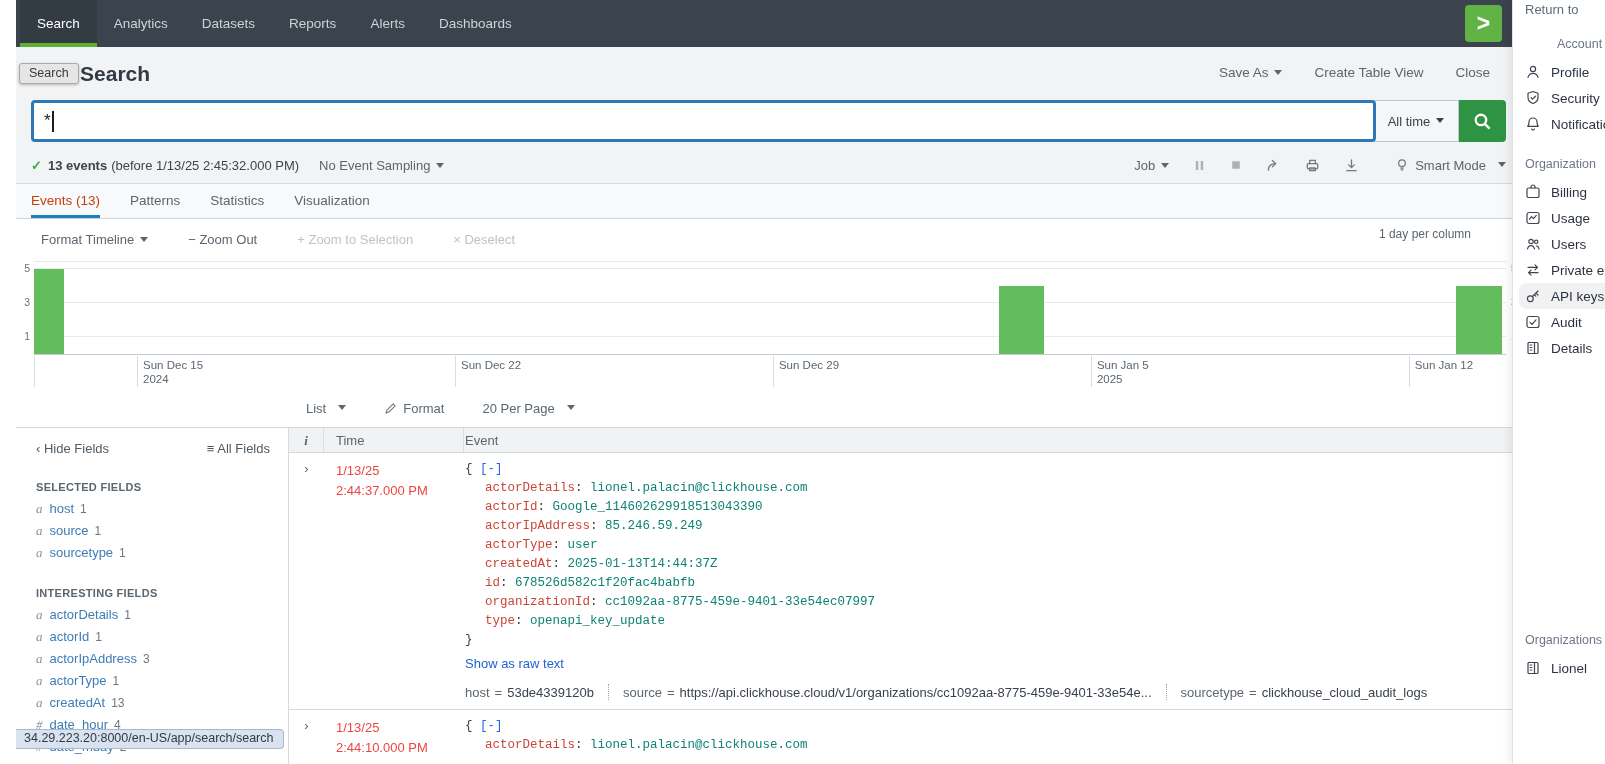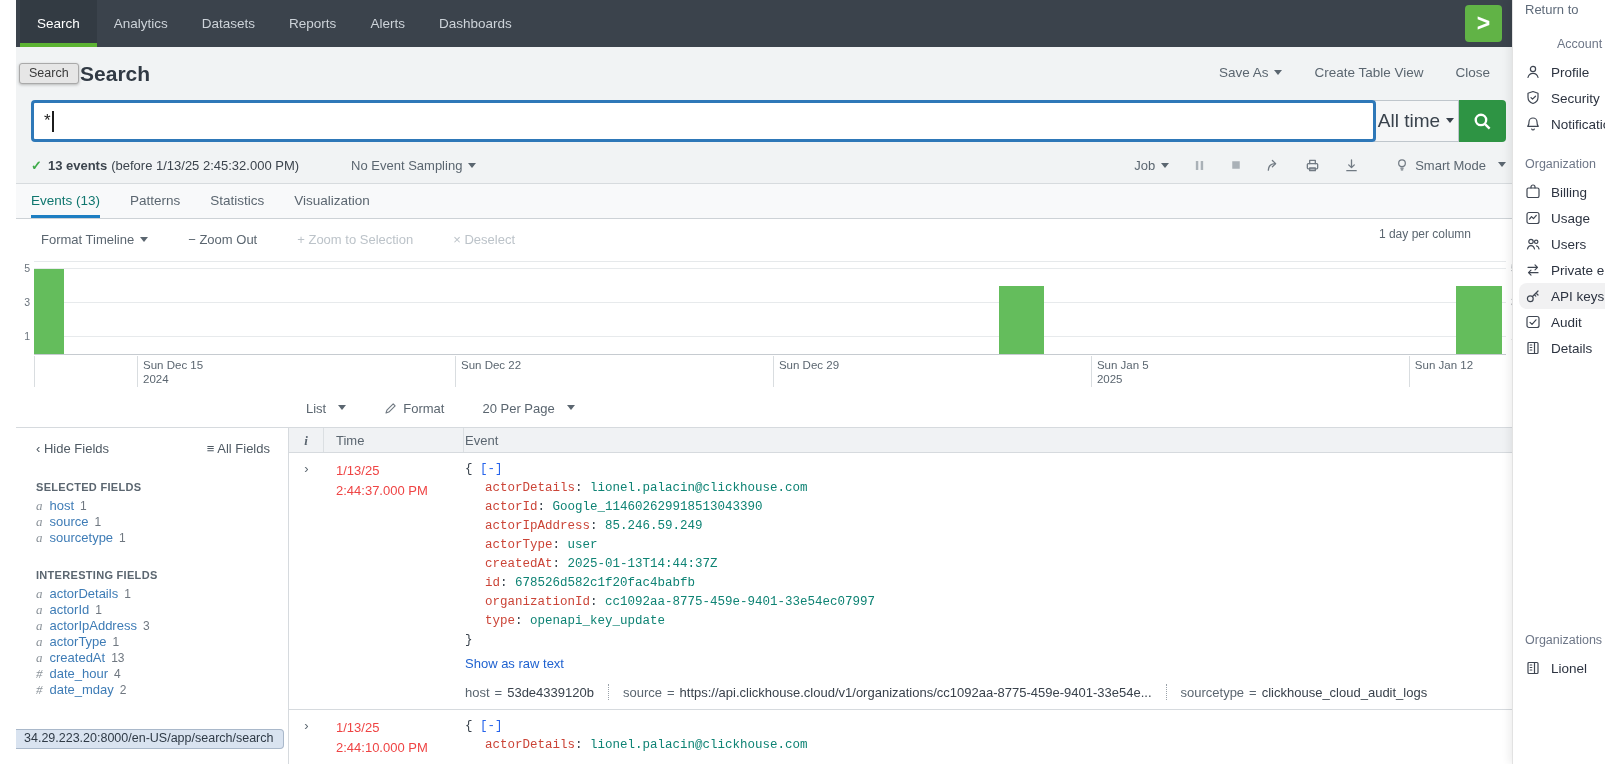--- a/index.html
+++ b/index.html
@@ -26,34 +26,34 @@
   .page-title { position:absolute; left:15px; top:15px; font-size:21px; font-weight:bold; color:#313a44; }
   .title-tooltip { position:absolute; left:3px; top:16px; z-index:6; background:#e6e6e6; border:1px solid #a9a9a9;
     border-radius:3px; padding:2px 9px 3px; font-size:12.5px; color:#3a3a3a; box-shadow:0 1px 3px rgba(0,0,0,.25); }
   .header-actions { position:absolute; right:38px; top:18px; display:flex; gap:32px; font-size:13.5px; color:#5b6670; }
   .header-actions > span { cursor:pointer; }
   .search-row { position:absolute; left:15px; right:22px; top:53px; height:42px; display:flex; }
   .search-input { flex:1; background:#fff; border:3px solid #2e78b8; border-radius:4px; display:flex;
     align-items:center; padding-left:10px; font-size:17px; color:#222; position:relative; z-index:2; }
   .cursor-bar { width:2px; height:21px; background:#1c1c1c; margin-left:1px; }
   .time-picker { width:85px; margin-left:-2px; border:1px solid #bfc6cc; border-left:none; background:#f5f6f7;
-    display:flex; align-items:center; justify-content:center; font-size:19px; color:#39424c; }
+    display:flex; align-items:center; justify-content:center; font-size:13px; color:#39424c; }
   .search-btn { width:47px; background:#2e9444; border:none; border-radius:0 4px 4px 0; display:flex;
     align-items:center; justify-content:center; cursor:pointer; }
   .info-row { position:absolute; left:15px; right:22px; top:99px; height:38px; display:flex; align-items:center; font-size:13px; color:#3c444d; }
   .check-icon { color:#3fab4a; font-weight:bold; margin-right:6px; font-size:13px; }
   .evt-bold { font-weight:bold; margin-right:4px; }
-  .sampling { margin-left:52px; color:#5b6670; cursor:pointer; }
+  .sampling { margin-left:20px; color:#5b6670; cursor:pointer; }
   .job-group { margin-left:auto; display:flex; align-items:center; gap:24px; color:#5b6670; }
   .job-icon { display:inline-flex; align-items:center; }
   .smart { display:flex; align-items:center; gap:6px; margin-left:12px; cursor:pointer; }
   
   .tabs-row { height:35px; background:#f8f9fa; border-bottom:1px solid #cdd2d6; display:flex; padding-left:15px; gap:30px; font-size:13.5px; color:#5b6670; }
   .tab { line-height:33px; position:relative; cursor:pointer; }
-  .tab.active { color:#0f766e; }
+  .tab.active { color:#c2410c; }
   .tab.active::after { content:""; position:absolute; left:0; right:0; bottom:0; height:3px; background:#1d7ec2; }
   
   .tl-controls { height:40px; display:flex; align-items:center; padding:0 57px 0 25px; font-size:13px; color:#5b6670; gap:40px; position:relative; }
   .tl-controls .ctl { cursor:pointer; }
   .ctl.disabled { color:#bcc3c9; cursor:default; }
   .scale-note { position:absolute; right:57px; top:8px; font-size:12px; color:#5b6670; }
   .chart { position:relative; height:128px; margin-top:2px; }
   .plot { position:absolute; left:18px; top:0; width:1472px; height:94px; border-top:1px solid #e6e9eb; border-bottom:1px solid #c6cbd0; }
   .gridline { position:absolute; left:0; right:0; height:1px; background:#e7eaec; }
   .ylab { position:absolute; font-size:10.5px; color:#6a737c; height:12px; line-height:12px; }
@@ -65,21 +65,21 @@
   .xtick-label { position:absolute; top:3px; font-size:11.5px; color:#5b6670; line-height:13.5px; white-space:nowrap; }
   
   .results-toolbar { height:39px; display:flex; align-items:center; gap:38px; padding-left:290px; font-size:13px; color:#5b6670; background:#fff; }
   .results-toolbar .ctl { cursor:pointer; display:flex; align-items:center; gap:6px; }
   
   .main { position:absolute; left:0; right:0; top:427px; bottom:0; border-top:1px solid #d6dade; display:flex; background:#fff; }
   .fields-panel { width:273px; border-right:1px solid #d6dade; overflow:hidden; }
   .fields-head { display:flex; justify-content:space-between; padding:13px 18px 0 20px; font-size:13px; color:#4f5a64; }
   .fields-head span { cursor:pointer; }
   .f-sec-title { margin:25px 0 5px 20px; font-size:11px; font-weight:bold; color:#5b6670; letter-spacing:.3px; }
-  .field-item { padding-left:20px; line-height:16px; font-size:13px; cursor:pointer; white-space:nowrap; }
+  .field-item { padding-left:20px; line-height:21px; font-size:13px; cursor:pointer; white-space:nowrap; }
   .field-type { font-style:italic; font-family:"Liberation Serif", serif; color:#8a9299; margin-right:7px; }
   .field-name { color:#3e7cb6; }
   .field-count { color:#6f7780; font-size:12px; margin-left:6px; }
   
   .events { flex:1; overflow:hidden; display:flex; flex-direction:column; }
   .thead { height:25px; background:#f0f2f4; border-bottom:1px solid #d6dade; display:flex; font-size:13px; color:#5b6670; align-items:center; flex:0 0 auto; }
   .th-i { width:35px; text-align:center; font-family:"Liberation Serif", serif; font-style:italic; font-weight:bold; border-right:1px solid #dbdfe2; align-self:stretch; line-height:25px; }
   .th-time { width:140px; padding-left:12px; border-right:1px solid #dbdfe2; align-self:stretch; line-height:25px; }
   .th-event { flex:1; padding-left:1px; }
   .trow { display:flex; border-bottom:1px solid #d6dade; }

